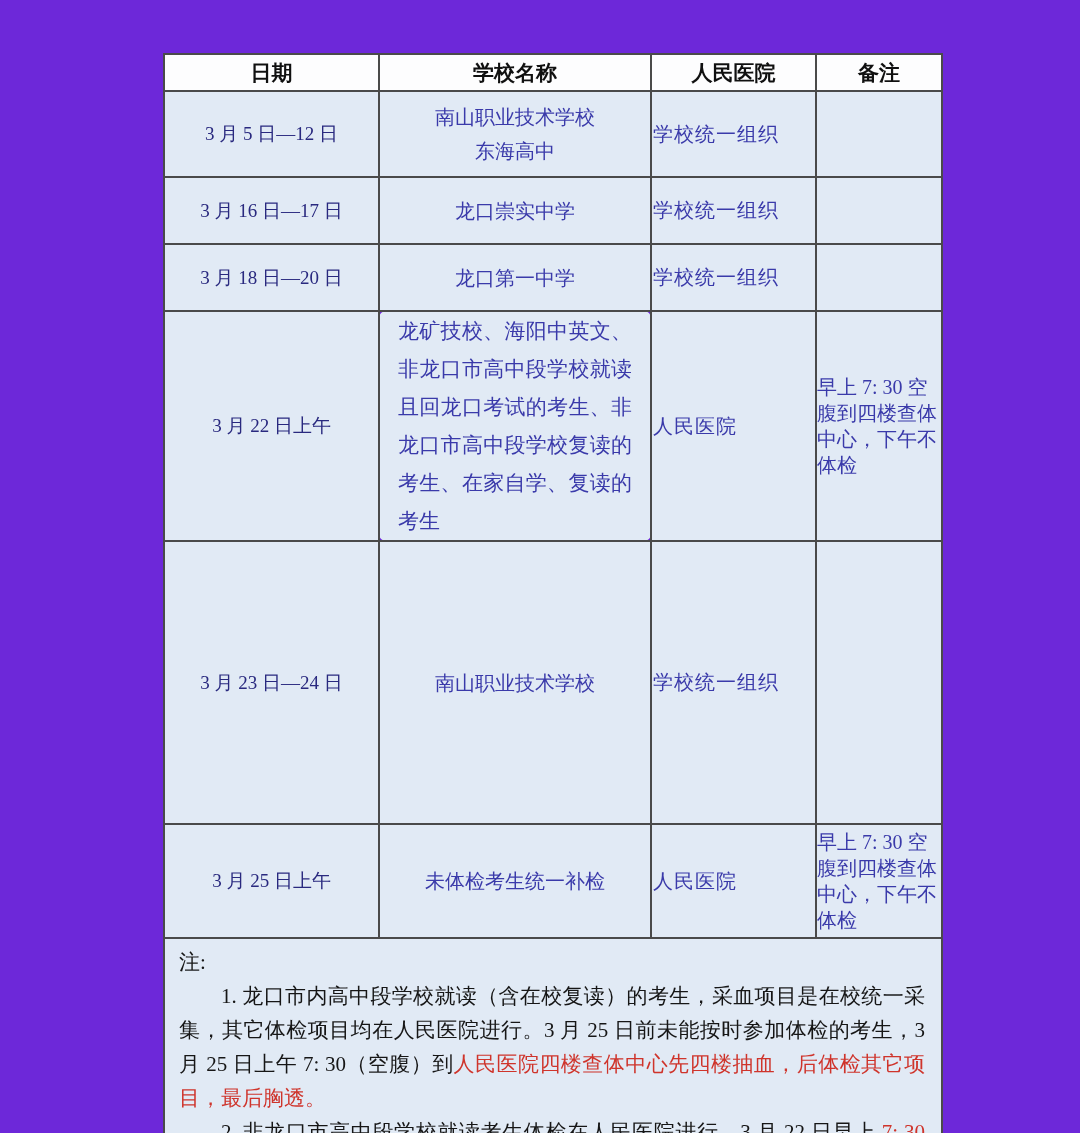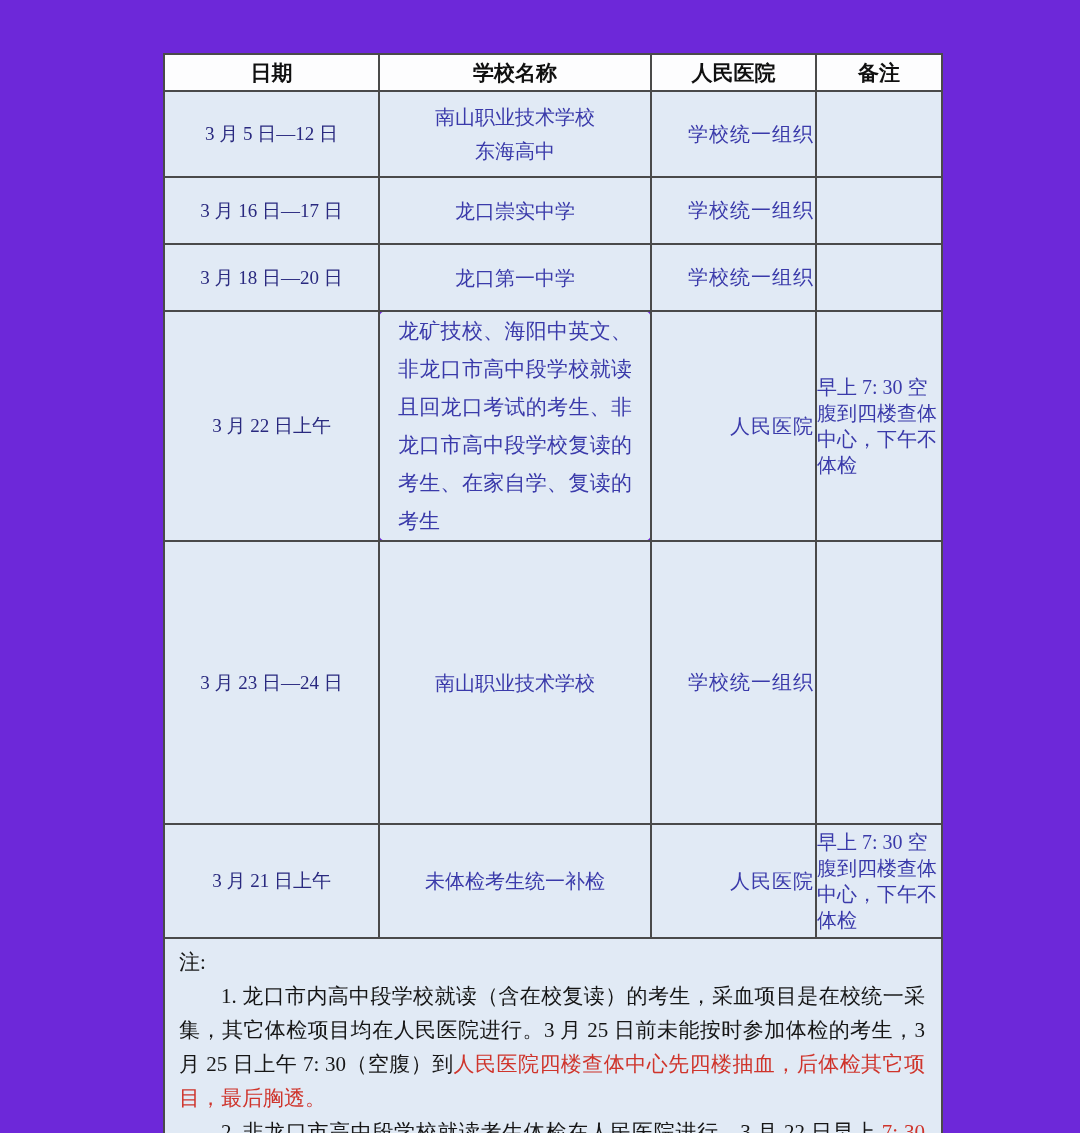--- a/index.html
+++ b/index.html
@@ -40,21 +40,21 @@
   .school-cell{
     text-align:center;font-size:20px;line-height:1.7;
     color:var(--content-color,#3a3aaa);
     white-space:pre-line;
   }
   .school-cell.long{
     white-space:normal;text-align:justify;text-justify:inter-character;
     padding:0 18px;font-size:21px;line-height:38px;border-radius:7px;
   }
   .loc-cell{
-    text-align:right;font-size:20px;
+    text-align:left;font-size:20px;
     color:var(--content-color,#3a3aaa);
     letter-spacing:1px;
     font-family:Liberation Serif, serif;
   }
   .remark-cell{
     font-size:20px;line-height:26px;text-align:left;
     padding:4px 0;
     color:var(--content-color,#3a3aaa);
   }
 
@@ -137,21 +137,21 @@
           <td class="loc-cell">人民医院</td>
           <td class="remark-cell">早上 7: 30 空腹到四楼查体中心，下午不体检</td>
         </tr>
         <tr>
           <td class="date-cell">3 月 23 日—24 日</td>
           <td class="school-cell">南山职业技术学校</td>
           <td class="loc-cell">学校统一组织</td>
           <td class="remark-cell"></td>
         </tr>
         <tr>
-          <td class="date-cell">3 月 21 日上午</td>
+          <td class="date-cell">3 月 25 日上午</td>
           <td class="school-cell">未体检考生统一补检</td>
           <td class="loc-cell">人民医院</td>
           <td class="remark-cell">早上 7: 30 空腹到四楼查体中心，下午不体检</td>
         </tr>
         <tr class="notes-row">
           <td colspan="4" class="notes-cell">
             <div class="note-label">注:</div>
             <p class="note-p"><span>1. 龙口市内高中段学校就读（含在校复读）的考生，采血项目是在校统一采集，其它体检项目均在人民医院进行。3 月 25 日前未能按时参加体检的考生，3 月 25 日上午 7: 30（空腹）到</span><span class="red">人民医院四楼查体中心先四楼抽血，后体检其它项目，最后胸透。</span></p>
             <p class="note-p"><span>2. 非龙口市高中段学校就读考生体检在人民医院进行，3 月 22 日早上 </span><span class="red">7: 30 前</span><span>南山职业技术学校，注意要空腹，前一天不要吃辛辣食品。先根据</span><span class="red">高考报名序号(提前扫码查询，准备好)</span><span>现场领取“体检流程导引”分组后同时进行查体，直至查体结束。查体现场请服从工作人员安排，积极配合，尽早顺利完成体检。</span></p>
           </td>

